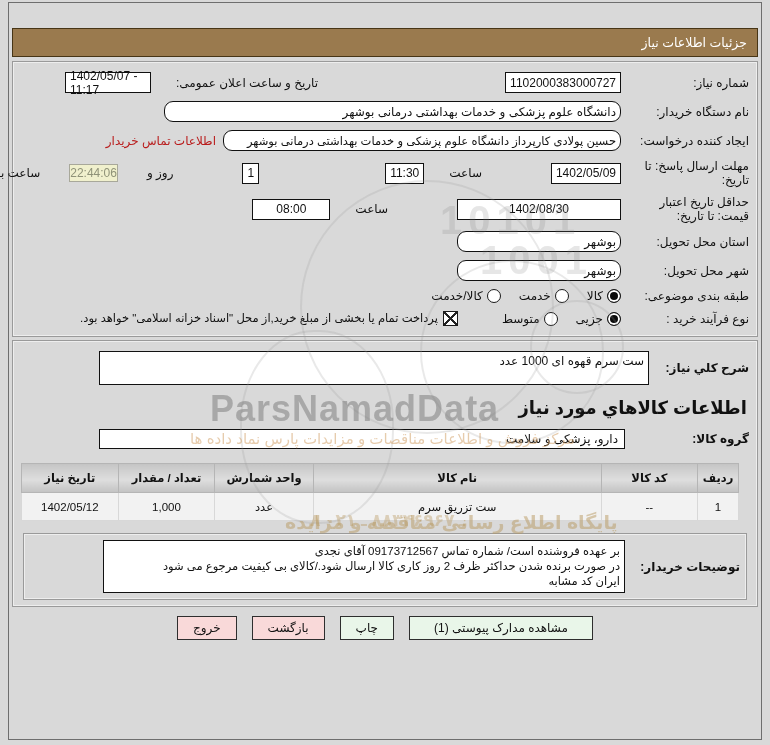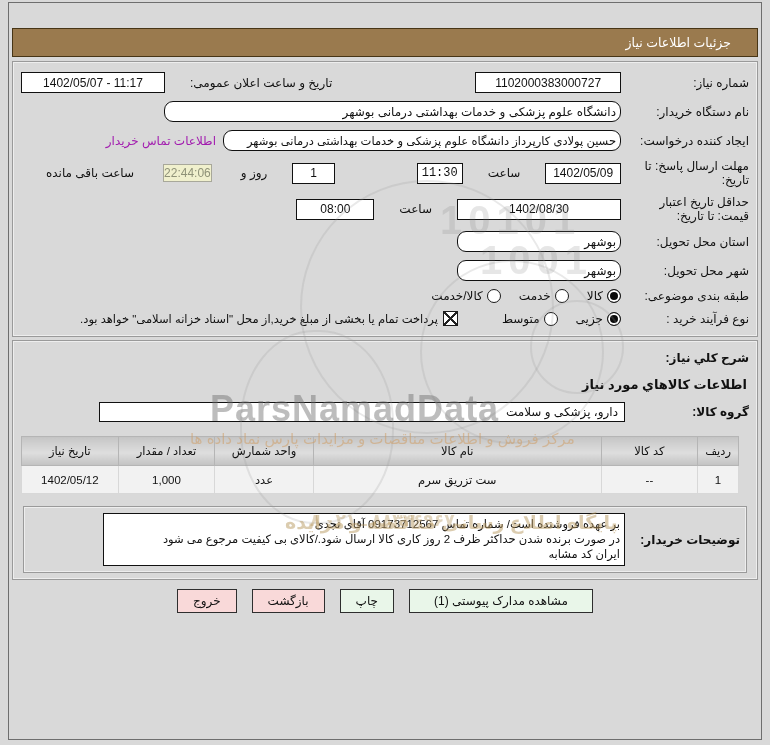--- a/index.html
+++ b/index.html
@@ -13,80 +13,80 @@
   .page-frame{
     position:absolute;left:8px;top:2px;width:752px;height:736px;
     border:1px solid #6e6e6e;background:transparent;pointer-events:none;
   }
   .content{position:relative;z-index:2;padding:0 12px;direction:rtl;}
   
   .title-bar{
     margin-top:28px;height:27px;
     background:#9a7a4e;border:1px solid #473516;
     color:#fff;display:flex;align-items:center;
-    padding:0 26px;font-size:12.5px;
+    padding:0 10px;font-size:12.5px;
   }
   
   .panel{
     border:1px solid #9a9a9a;
     box-shadow:inset 0 0 0 1px #eee;
     margin-top:4px;padding:10px 8px 8px 8px;
     background:transparent;
   }
   .row{display:flex;align-items:center;margin-bottom:8px;}
   .lbl{width:124px;flex-shrink:0;padding-left:4px;line-height:14px;}
   .lbl-b{font-weight:bold;}
   .fld{
     background:#fff;border:1px solid #111;height:17px;
     padding:1px 4px;display:flex;align-items:center;box-sizing:content-box;
   }
-  .fld.center{justify-content:center;direction:ltr;}
+  .fld.center{justify-content:center;direction:ltr;margin-left:44px;}
   .txt-r{justify-content:flex-start;border-radius:9px;} 
   .gap120{width:118px;flex-shrink:0;}
   .gap82{width:82px;flex-shrink:0;}
   .sm-lbl{padding:0 25px;white-space:nowrap;}
   .countdown{
     background:#f0f0cd;border:1px solid #a8a89a;color:#8f9278;
     height:16px;width:57px;display:flex;align-items:center;justify-content:center;
     direction:ltr;margin:0 4px;
   }
-  .link{color:#a21caf;margin-right:7px;cursor:pointer;white-space:nowrap;}
+  .link{color:#b91c1c;margin-right:7px;cursor:pointer;white-space:nowrap;}
   
   .radio{
     width:12px;height:12px;border:1px solid #1a1a1a;border-radius:50%;
     background:#fff;display:inline-block;flex-shrink:0;margin-left:4px;
   }
   .radio.selected{background:#0a0a0a;box-shadow:inset 0 0 0 2px #fff;}
-  .opt{display:flex;align-items:flex-end;margin-left:18px;}
+  .opt{display:flex;align-items:flex-start;margin-left:18px;}
   .checkbox{
     width:13px;height:13px;border:1px solid #1a1a1a;background:#fff;
     display:inline-block;flex-shrink:0;margin-left:5px;
   }
   .checkbox.checked{
     background-image:
       linear-gradient(45deg,transparent 44%,#222 44%,#222 56%,transparent 56%),
       linear-gradient(135deg,transparent 44%,#222 44%,#222 56%,transparent 56%);
   }
   
   .desc-box{
     background:#fff;border:1px solid #111;width:540px;height:28px;
     padding:2px 4px;line-height:14px;
   }
-  .section-h{font-weight:bold;margin:12px 2px 10px 0;font-size:13px;}
+  .section-h{font-weight:bold;margin:12px 2px 10px 0;font-size:18px;}
   .grp-box{
     background:#fff;border:1px solid #111;width:512px;height:16px;
     padding:1px 6px;display:flex;align-items:center;
   }
   table.items{
     border-collapse:collapse;margin:14px 10px 0 10px;width:718px;
     font-size:11.5px;
   }
   table.items th{
     background:linear-gradient(180deg,#c6c6c6 0%,#dedede 55%,#c2c2c2 100%);
-    border:1px solid #b5b5b5;height:26px;font-weight:normal;
+    border:1px solid #b5b5b5;height:26px;font-weight:bold;
   }
   table.items td{
     background:#f2f2f2;border:1px solid #d8d8d8;height:25px;text-align:center;
   }
   .notes-panel{
     border:1px solid #9a9a9a;box-shadow:inset 0 0 0 1px #eee;
     margin:12px 2px 0 2px;padding:6px 6px;display:flex;align-items:center;
   }
   .notes-lbl{width:112px;flex-shrink:0;font-weight:bold;padding-left:3px;}
   .notes-box{
@@ -150,21 +150,21 @@
     <div class="row">
       <div class="lbl">ایجاد کننده درخواست:</div>
       <div class="fld txt-r" style="width:388px;font-size:11.5px;">حسین پولادی کارپرداز دانشگاه علوم پزشکی و خدمات بهداشتی درمانی بوشهر</div>
       <span class="link">اطلاعات تماس خریدار</span>
     </div>
 
     <div class="row">
       <div class="lbl">مهلت ارسال پاسخ: تا تاریخ:</div>
       <div class="fld center" style="width:154px;">1402/05/09</div>
       <span class="sm-lbl">ساعت</span>
-      <div class="fld center" style="width:68px;font-family:Liberation Mono, monospace;">11:30</div>
+      <div class="fld center" style="width:68px;">11:30</div>
       <div class="gap82"></div>
       <div class="fld center" style="width:76px;">1</div>
       <span class="sm-lbl">روز و</span>
       <div class="countdown">22:44:06</div>
       <span class="sm-lbl">ساعت باقی مانده</span>
     </div>
 
     <div class="row">
       <div class="lbl">حداقل تاریخ اعتبار قیمت: تا تاریخ:</div>
       <div class="fld center" style="width:154px;">1402/08/30</div>
@@ -212,20 +212,21 @@
         <span class="checkbox checked"></span>
         <span style="font-size:11.5px;">پرداخت تمام یا بخشی از مبلغ خرید,از محل "اسناد خزانه اسلامی" خواهد بود.</span>
       </span>
     </div>
   </div>
 
   <div class="panel" style="margin-top:3px;padding-bottom:6px;">
 
     <div class="row" style="margin-bottom:2px;">
       <div class="lbl lbl-b" style="width:96px;">شرح کلي نیاز:</div>
+      <div class="desc-box">ست سرم قهوه ای 1000 عدد</div>
     </div>
 
     <div class="section-h">اطلاعات کالاهاي مورد نیاز</div>
 
     <div class="row" style="margin-bottom:0;">
       <div class="lbl lbl-b" style="width:120px;">گروه کالا:</div>
       <div class="grp-box">دارو، پزشکی و سلامت</div>
     </div>
 
     <table class="items">

